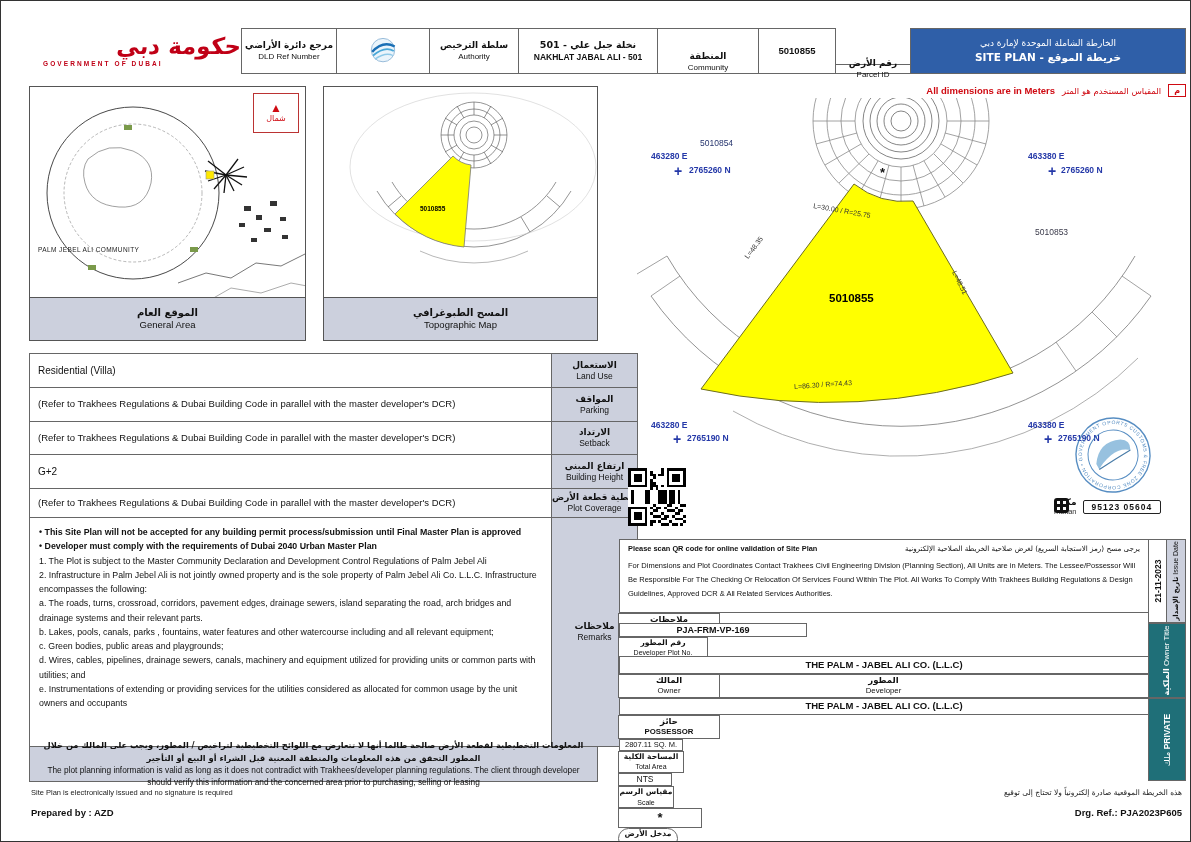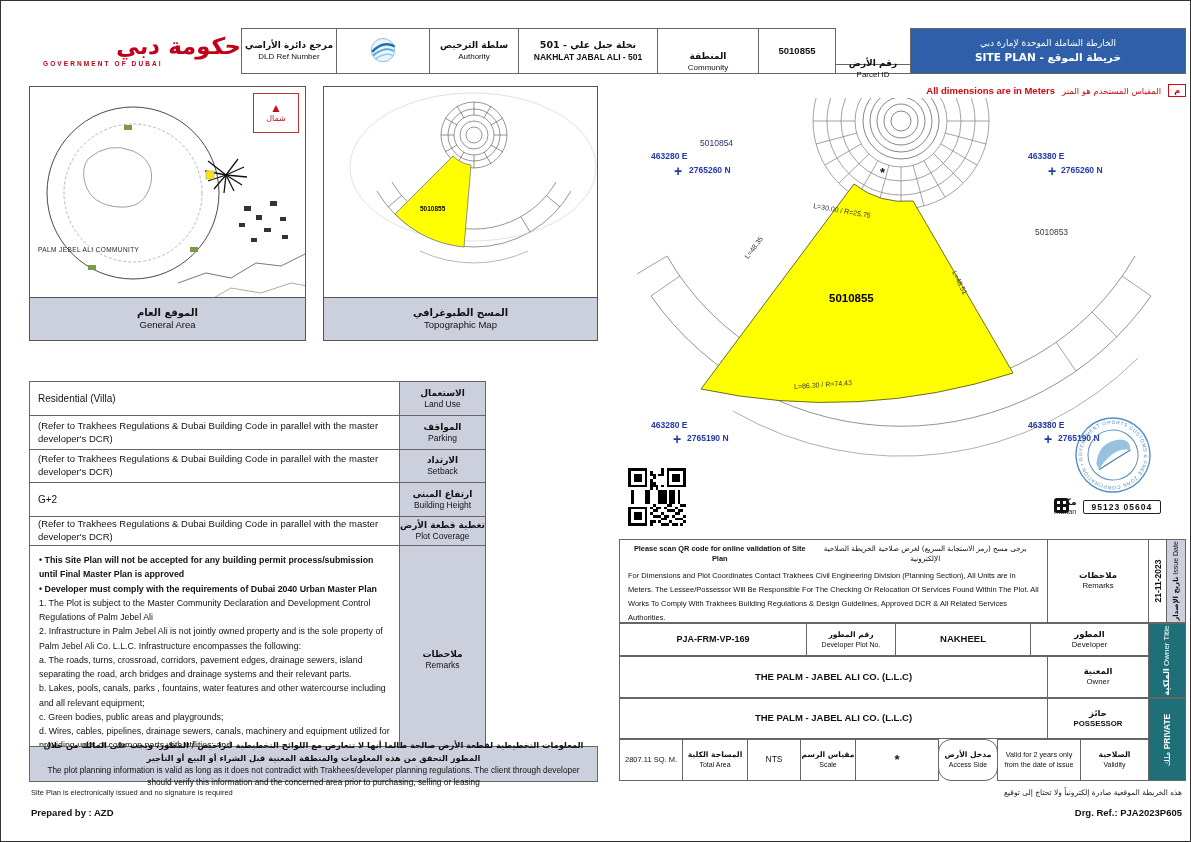--- a/index.html
+++ b/index.html
@@ -33,21 +33,21 @@
   .map-canvas{position:absolute;left:0;right:0;top:0;bottom:41px;overflow:hidden;}
   .map-label{position:absolute;left:-1px;right:-1px;bottom:-1px;height:42px;background:#ccd0dd;border:1px solid #555;
              display:flex;flex-direction:column;align-items:center;justify-content:center;line-height:1.35;}
   .map-label .la{font-size:10px;font-weight:bold;}
   .map-label .le{font-size:9.5px;}
   .northbox{position:absolute;right:6px;top:6px;width:44px;height:38px;border:1px solid #b33;
             display:flex;flex-direction:column;align-items:center;justify-content:center;background:#fff;}
   .community-tag{position:absolute;left:8px;bottom:46px;font-size:6.5px;letter-spacing:.4px;color:#222;}
   .topo-plot-tag{position:absolute;left:96px;top:118px;font-size:6.5px;font-weight:bold;color:#000;}
   
-  .drow{position:absolute;left:28px;width:457px;display:flex;margin-top:28px;}
+  .drow{position:absolute;left:28px;width:609px;display:flex;}
   .dval{flex:1;border:1px solid #666;box-sizing:border-box;display:flex;align-items:center;
         padding:3px 8px;font-size:9.5px;background:#fff;line-height:1.35;text-align:left;}
   .dlab{width:87px;margin-left:-1px;border:1px solid #666;box-sizing:border-box;background:#ccd0dd;
         display:flex;flex-direction:column;align-items:center;justify-content:center;line-height:1.35;}
   .dlab .la{font-size:9px;font-weight:bold;}
   .dlab .le{font-size:8.5px;}
   .remarks-val{flex-direction:column;align-items:flex-start;justify-content:flex-start;padding:7px 9px;font-size:8.8px;line-height:1.62;}
   .dfoot{position:absolute;left:28px;width:569px;border:1px solid #666;box-sizing:border-box;background:#ccd0dd;
          display:flex;flex-direction:column;align-items:center;justify-content:center;text-align:center;
          padding:2px 12px;line-height:1.5;}
@@ -65,21 +65,21 @@
   .cross{position:absolute;font-size:14px;font-weight:bold;line-height:10px;}
   .plotlab{position:absolute;font-size:8.5px;color:#26356e;}
   .mainplot{position:absolute;font-size:11.5px;font-weight:bold;color:#000;}
   .dim{position:absolute;font-size:7px;color:#333;white-space:nowrap;}
   .aster{position:absolute;font-size:13px;font-weight:bold;}
   .makan{position:absolute;display:flex;align-items:center;gap:6px;}
   .makan .mk-ar{font-size:9px;font-weight:bold;line-height:1.1;}
   .makan .mk-en{font-size:7.5px;color:#333;line-height:1.1;}
   .mk-num{border:1.3px solid #222;border-radius:2px;padding:1px 8px;font-size:8.5px;font-weight:bold;letter-spacing:1px;}
   
-  .irow{position:absolute;display:flex;}
+  .irow{position:absolute;display:flex;flex-direction:column;}
   .icell{border:1px solid #666;box-sizing:border-box;display:flex;flex-direction:column;align-items:center;
          justify-content:center;text-align:center;background:#fff;line-height:1.35;}
   .icell+.icell{margin-left:-1px;}
   .ilab .la{font-size:8.5px;font-weight:bold;}
   .ilab .le{font-size:7.8px;}
   .small-lab .la{font-size:7.6px;font-weight:bold;}
   .small-lab .le{font-size:7px;}
   .ival{font-size:9.5px;font-weight:600;}
   .strip{position:absolute;border:1px solid #666;box-sizing:border-box;}
   
@@ -512,21 +512,21 @@
     <div class="icell ival" style="width:136px;">NAKHEEL</div>
     <div class="icell gray ilab" style="flex:1;">
       <div class="la ar">المطور</div>
       <div class="le">Developer</div>
     </div>
   </div>
 
   <div class="irow" style="left:618px;top:655px;width:530px;height:42px;">
     <div class="icell ival" style="flex:1;">THE PALM - JABEL ALI CO. (L.L.C)</div>
     <div class="icell gray ilab" style="width:102px;">
-      <div class="la ar">المعنية</div>
+      <div class="la ar">المالك</div>
       <div class="le">Owner</div>
     </div>
   </div>
 
   <div class="irow" style="left:618px;top:697px;width:530px;height:41px;">
     <div class="icell ival" style="flex:1;">THE PALM - JABEL ALI CO. (L.L.C)</div>
     <div class="icell gray ilab" style="width:102px;">
       <div class="la ar">حائز</div>
       <div class="le b">POSSESSOR</div>
     </div>

